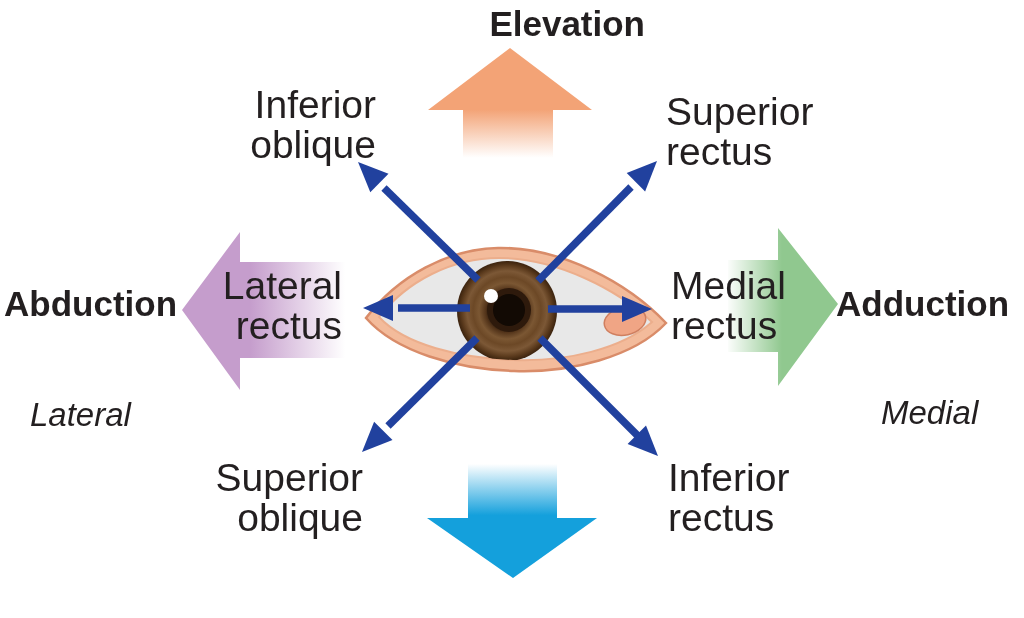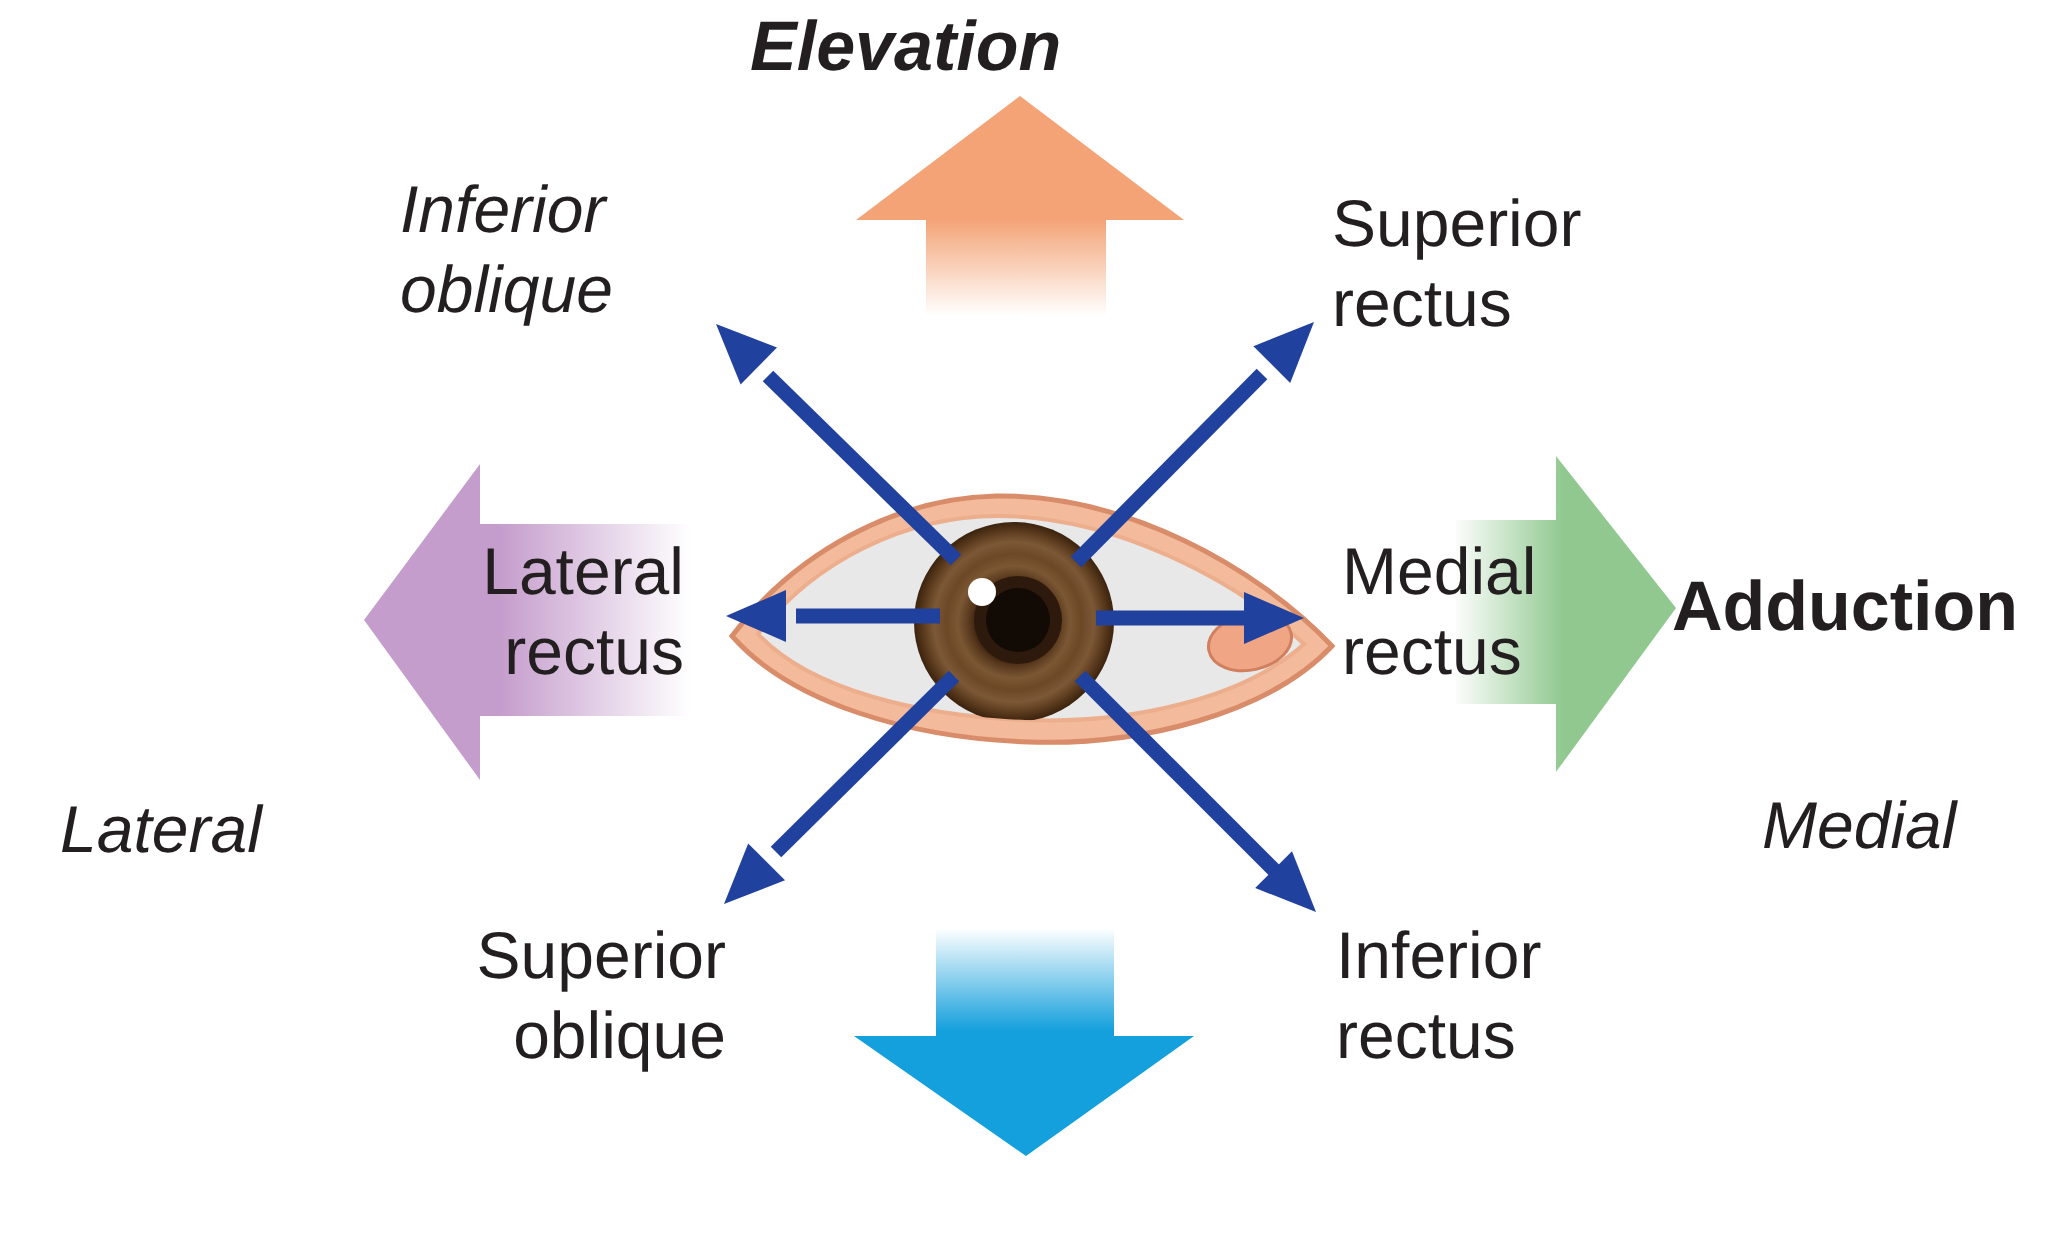--- a/index.html
+++ b/index.html
@@ -3,23 +3,23 @@
 <meta charset="utf-8">
 <style>
   html,body { margin:0; padding:0; background:#ffffff; }
   .canvas {
     position:relative; width:1024px; height:618px; background:#ffffff;
     overflow:hidden; font-family:"Liberation Sans", sans-serif; color:#231F20;
   }
   .canvas svg { position:absolute; left:0; top:0; }
   .lbl { position:absolute; }
   .dir { font-weight:bold; font-size:35px; line-height:1.0; }
-  .muscle { font-size:33px; line-height:40px; white-space:pre-line; }
+  .muscle { font-size:39px; line-height:40px; white-space:pre-line; }
   .side { font-style:italic; font-size:33px; line-height:1.0; }
-  .ctr { text-align:left;font-style:italic; }
+  .ctr { text-align:right; }
   .rt  { text-align:right; }
 </style>
 </head>
 <body>
 
 <div class="canvas">
 
   <svg width="1024" height="618" viewBox="0 0 1024 618">
     <defs>
       <linearGradient id="gradUp" gradientUnits="userSpaceOnUse" x1="0" y1="48" x2="0" y2="160">
@@ -97,20 +97,21 @@
     </g>
     <g>
       <line x1="540" y1="338" x2="641" y2="439" stroke="#21419E" stroke-width="7.5"></line>
       <polygon points="658,456 627.6,444 646,425.6" fill="#21419E"></polygon>
     </g>
   </svg>
 
   <div class="lbl dir ctr" style="left:375px; top:6px; width:270px;">Elevation</div>
 
 
+  <div class="lbl dir" style="left:4px; top:286px;">Abduction</div>
 
   <div class="lbl dir" style="left:836px; top:286px;">Adduction</div>
 
   <div class="lbl side" style="left:30px; top:398px;">Lateral</div>
 
   <div class="lbl side" style="left:881px; top:396px;">Medial</div>
 
   <div class="lbl muscle ctr" style="left:200px; top:85px; width:176px;">Inferior
 oblique</div>
 

